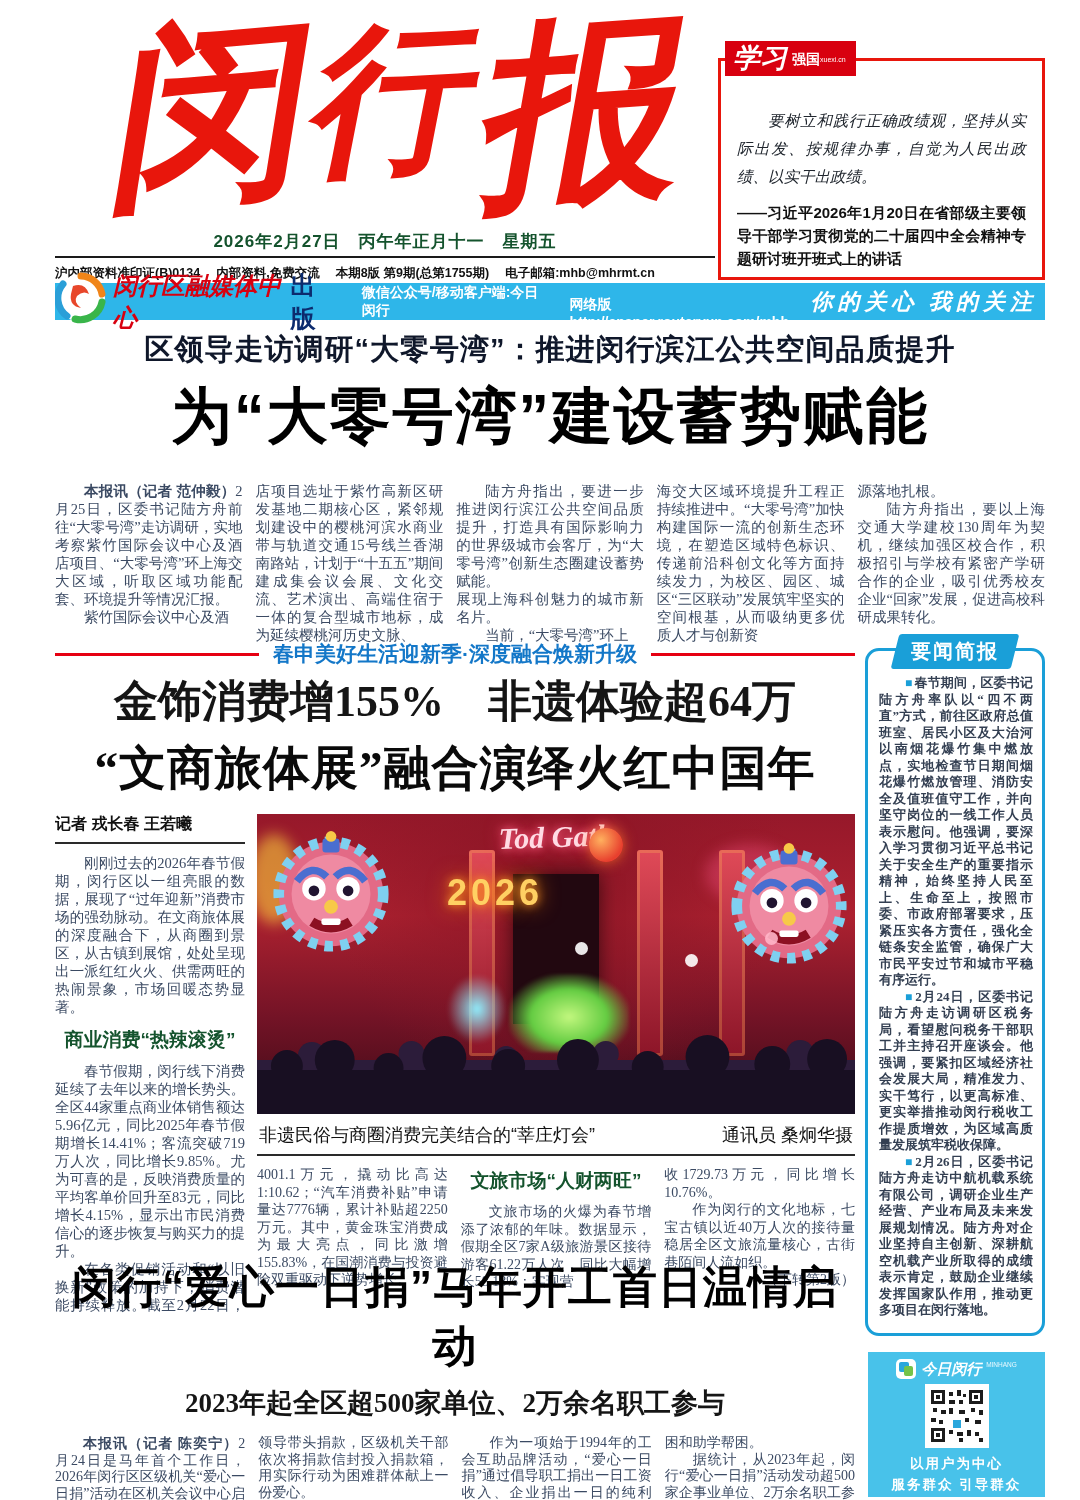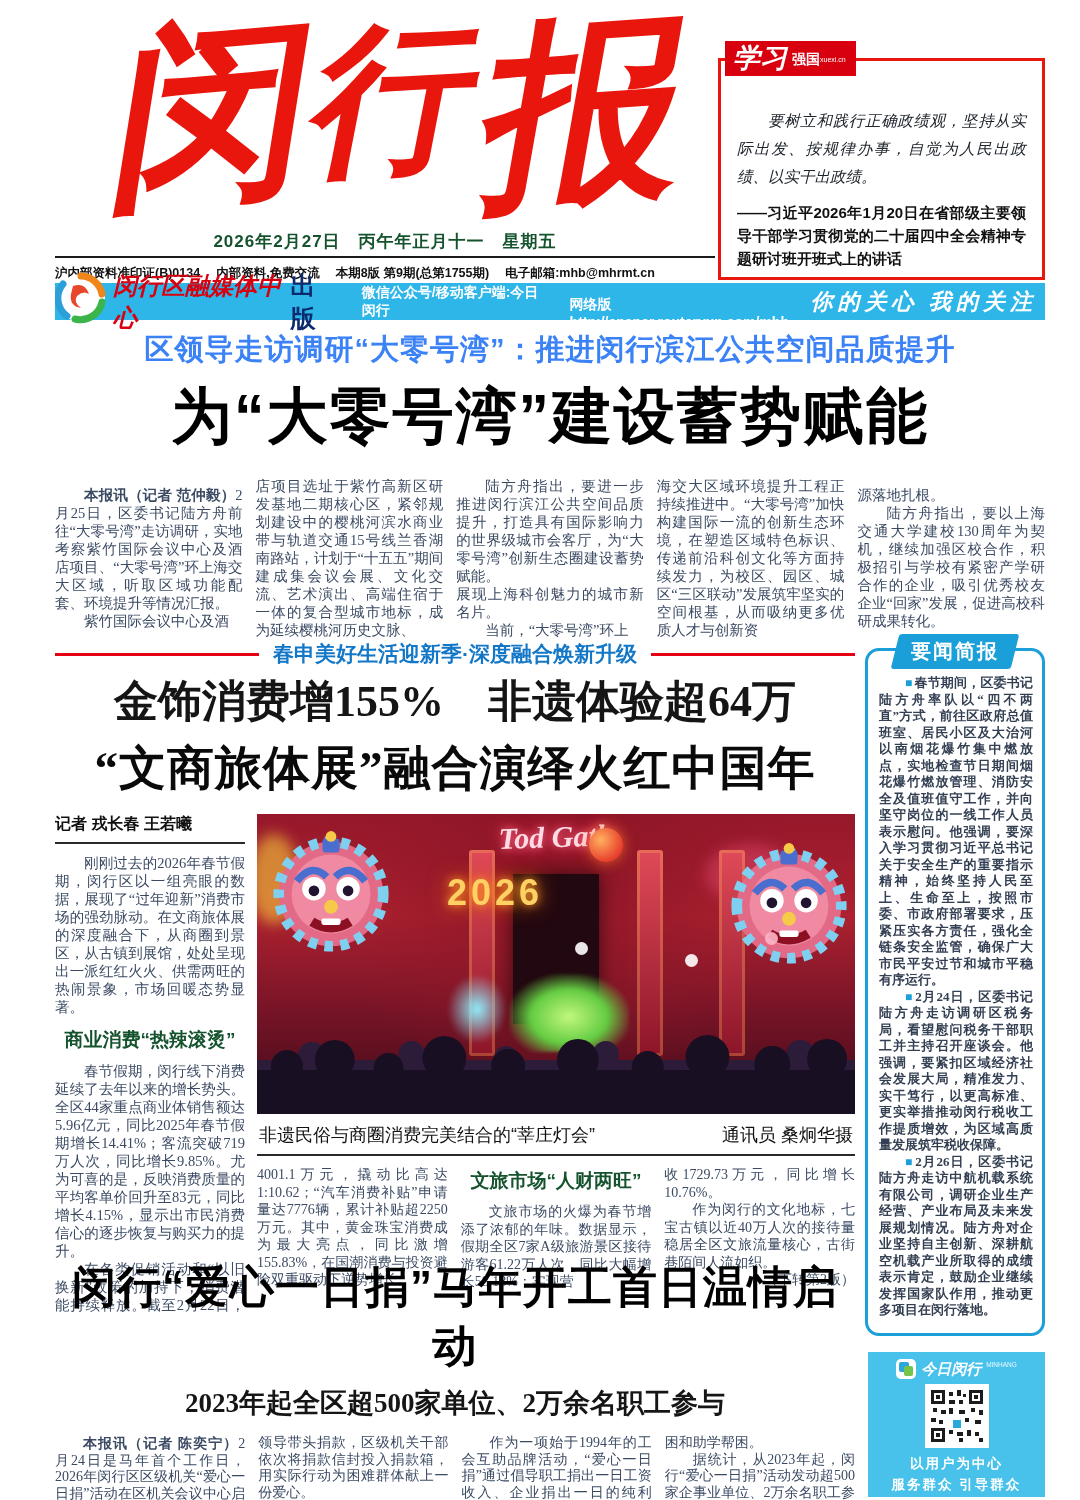--- a/index.html
+++ b/index.html
@@ -43,24 +43,24 @@
   .tb-ch { color:#fff; font-family:"Liberation Sans",sans-serif; font-weight:bold; font-size:14px;
     margin-left:26px; }
   .tb-web { color:#fff; font-family:"Liberation Sans",sans-serif; font-weight:bold; font-size:14px;
     margin-left:22px;margin-top:22px; }
   .tb-web a { color:#fff; text-decoration:none; }
   .slogan { margin-left:auto; margin-right:8px; color:#fff; font-weight:bold; font-style:italic;
     font-size:22px; letter-spacing:5px; white-space:nowrap; }
   
   .a1 { position:absolute; left:55px; top:330px; width:990px; }
   .a1-kicker { text-align:center; font-family:"Liberation Sans",sans-serif; font-weight:bold;
-    font-size:29px; color:#3b82f6; letter-spacing:1px; }
+    font-size:29px; color:#0f172a; letter-spacing:1px; }
   .a1-headline { text-align:center; font-family:"Liberation Sans",sans-serif; font-weight:900;
     font-size:61px; color:#000; margin-top:6px; letter-spacing:2px; }
-  .a1-cols { display:flex; gap:13px; margin-top:16px; height:168px; overflow:hidden;align-items:center; }
+  .a1-cols { display:flex; gap:13px; margin-top:24px; height:168px; overflow:hidden; }
   .a1-cols .col { flex:1; }
   p { margin:0; text-align:justify; }
   .bt { font-size:14.5px; line-height:18px; color:#3b4a63; }
   .ind { text-indent:2em; }
   b.lead { font-family:"Liberation Sans",sans-serif; }
   
   .band { position:absolute; left:55px; top:640px; width:800px; display:flex; align-items:center; gap:14px; }
   .band-line { flex:1; height:3px; background:#e60012; }
   .band-text { color:#1377c8; font-family:"Liberation Sans",sans-serif; font-weight:bold;
     font-size:21px; white-space:nowrap; }

